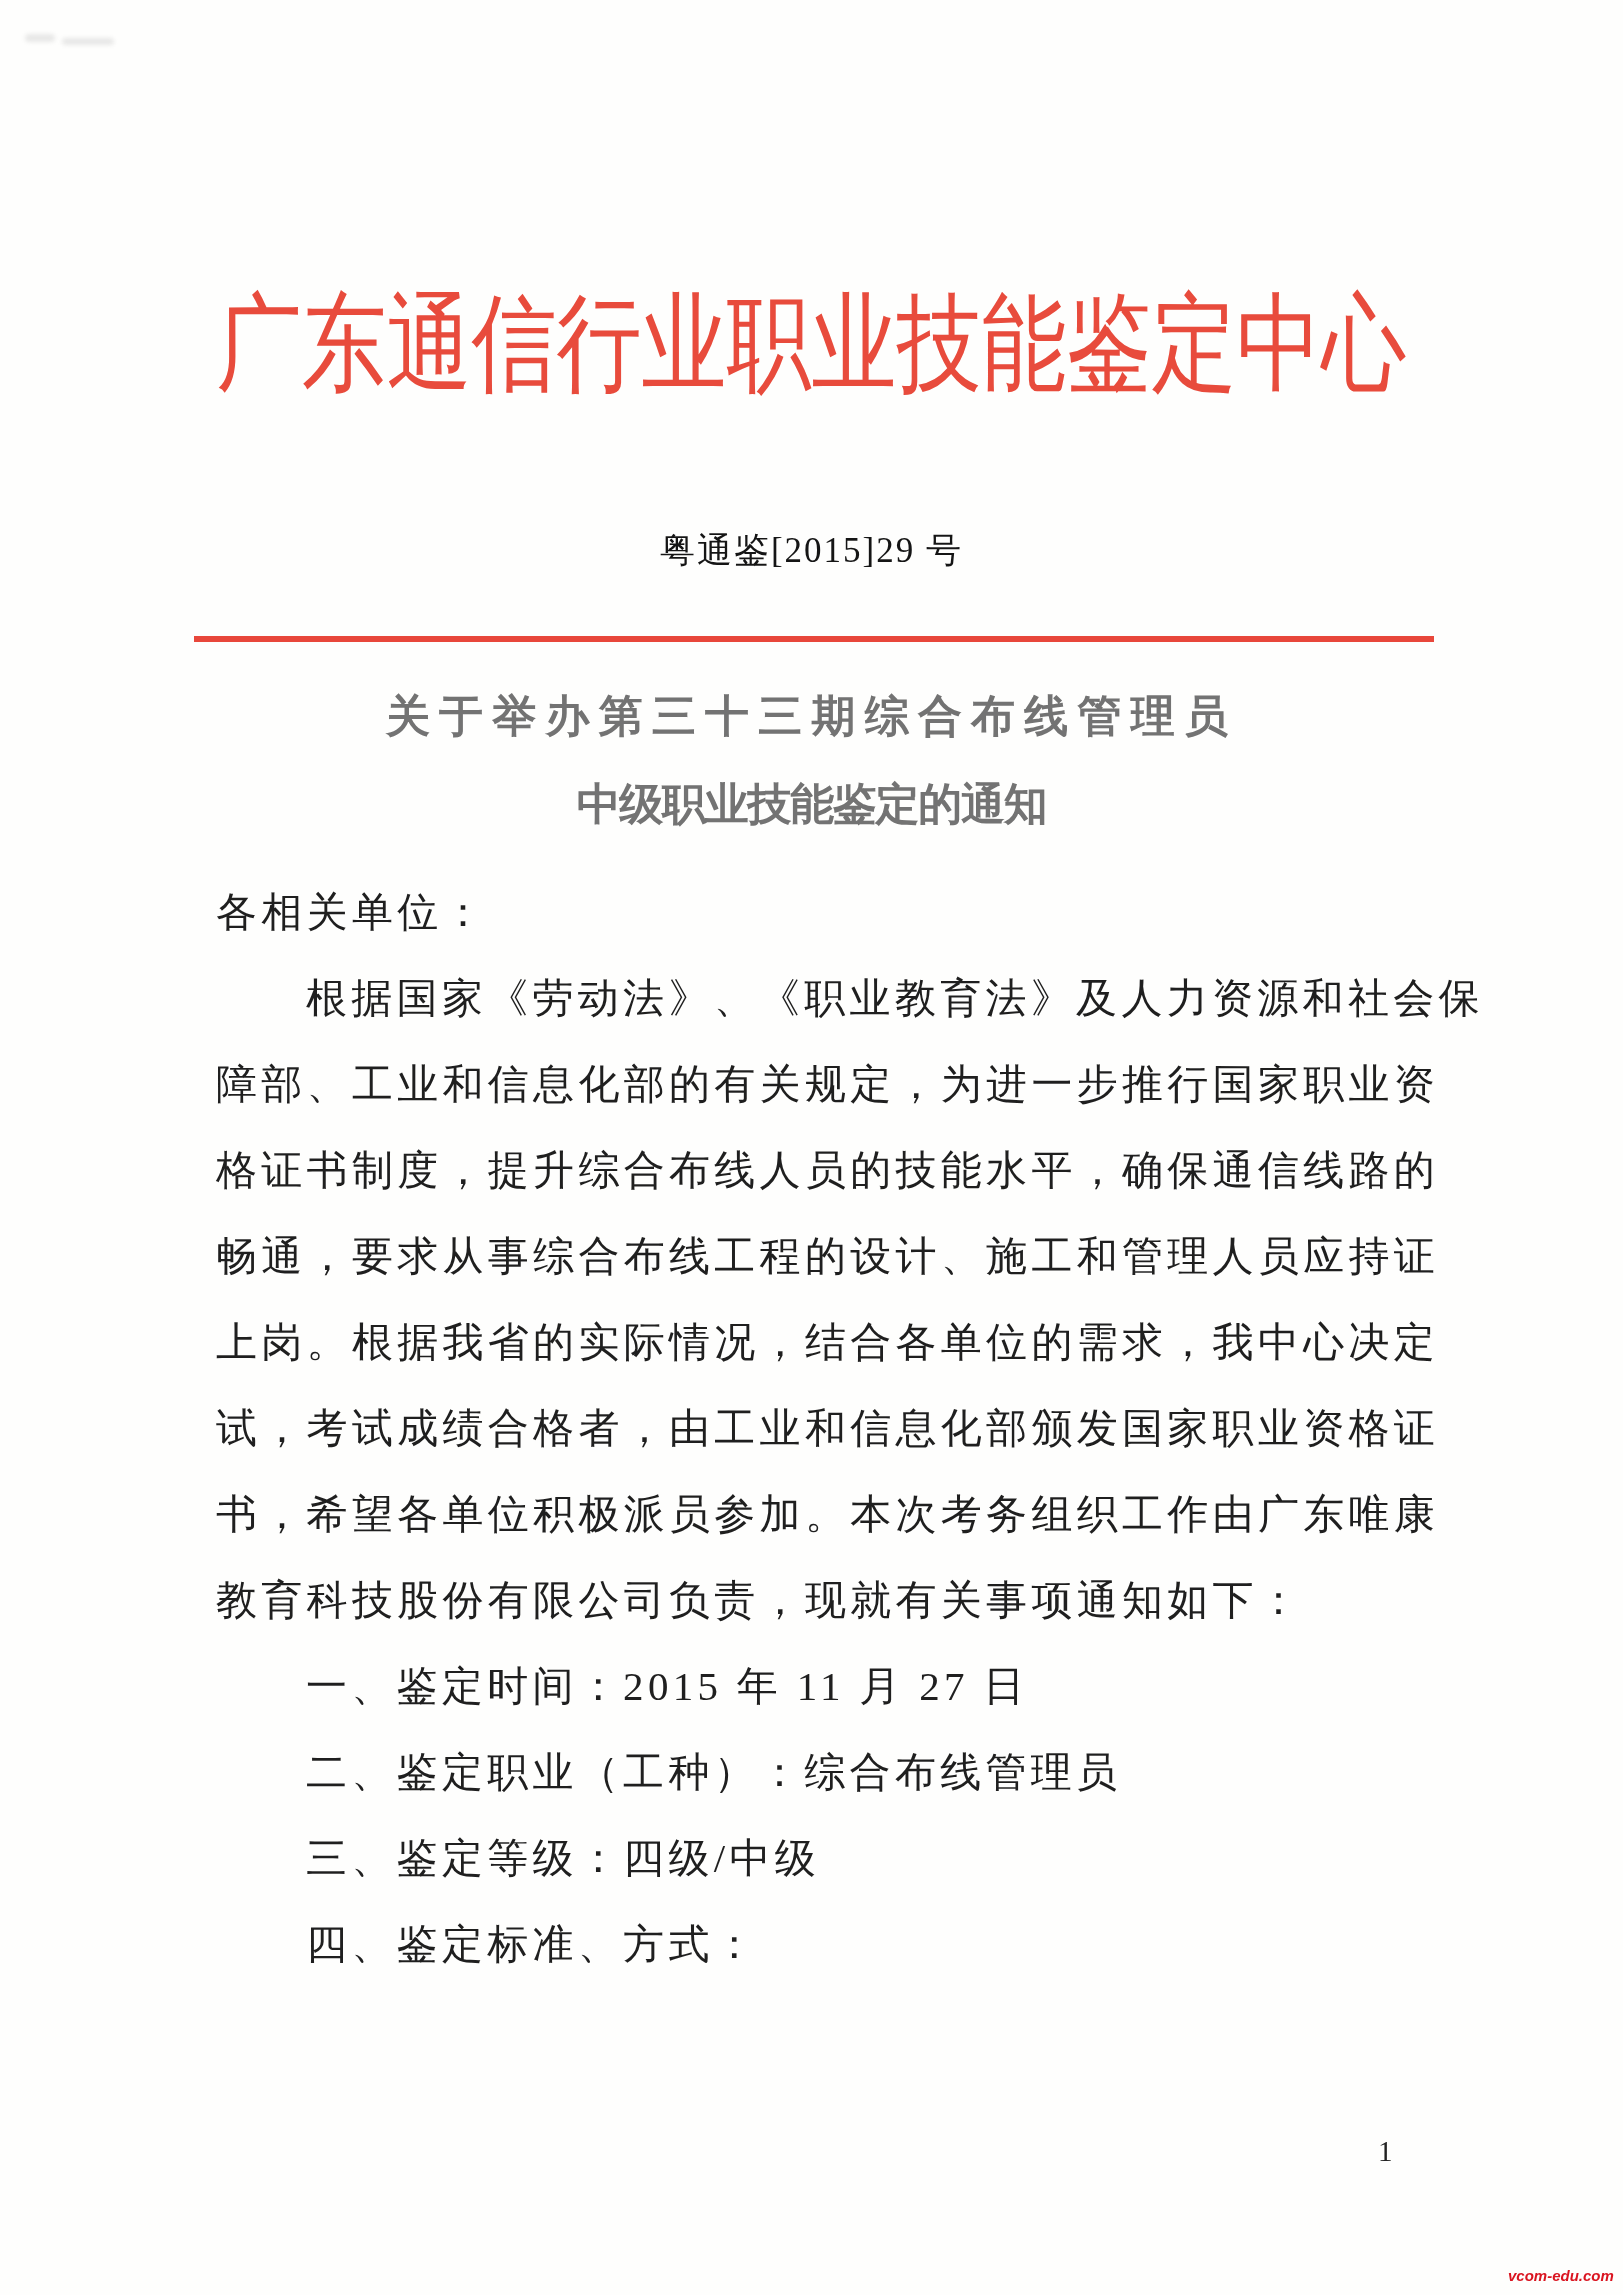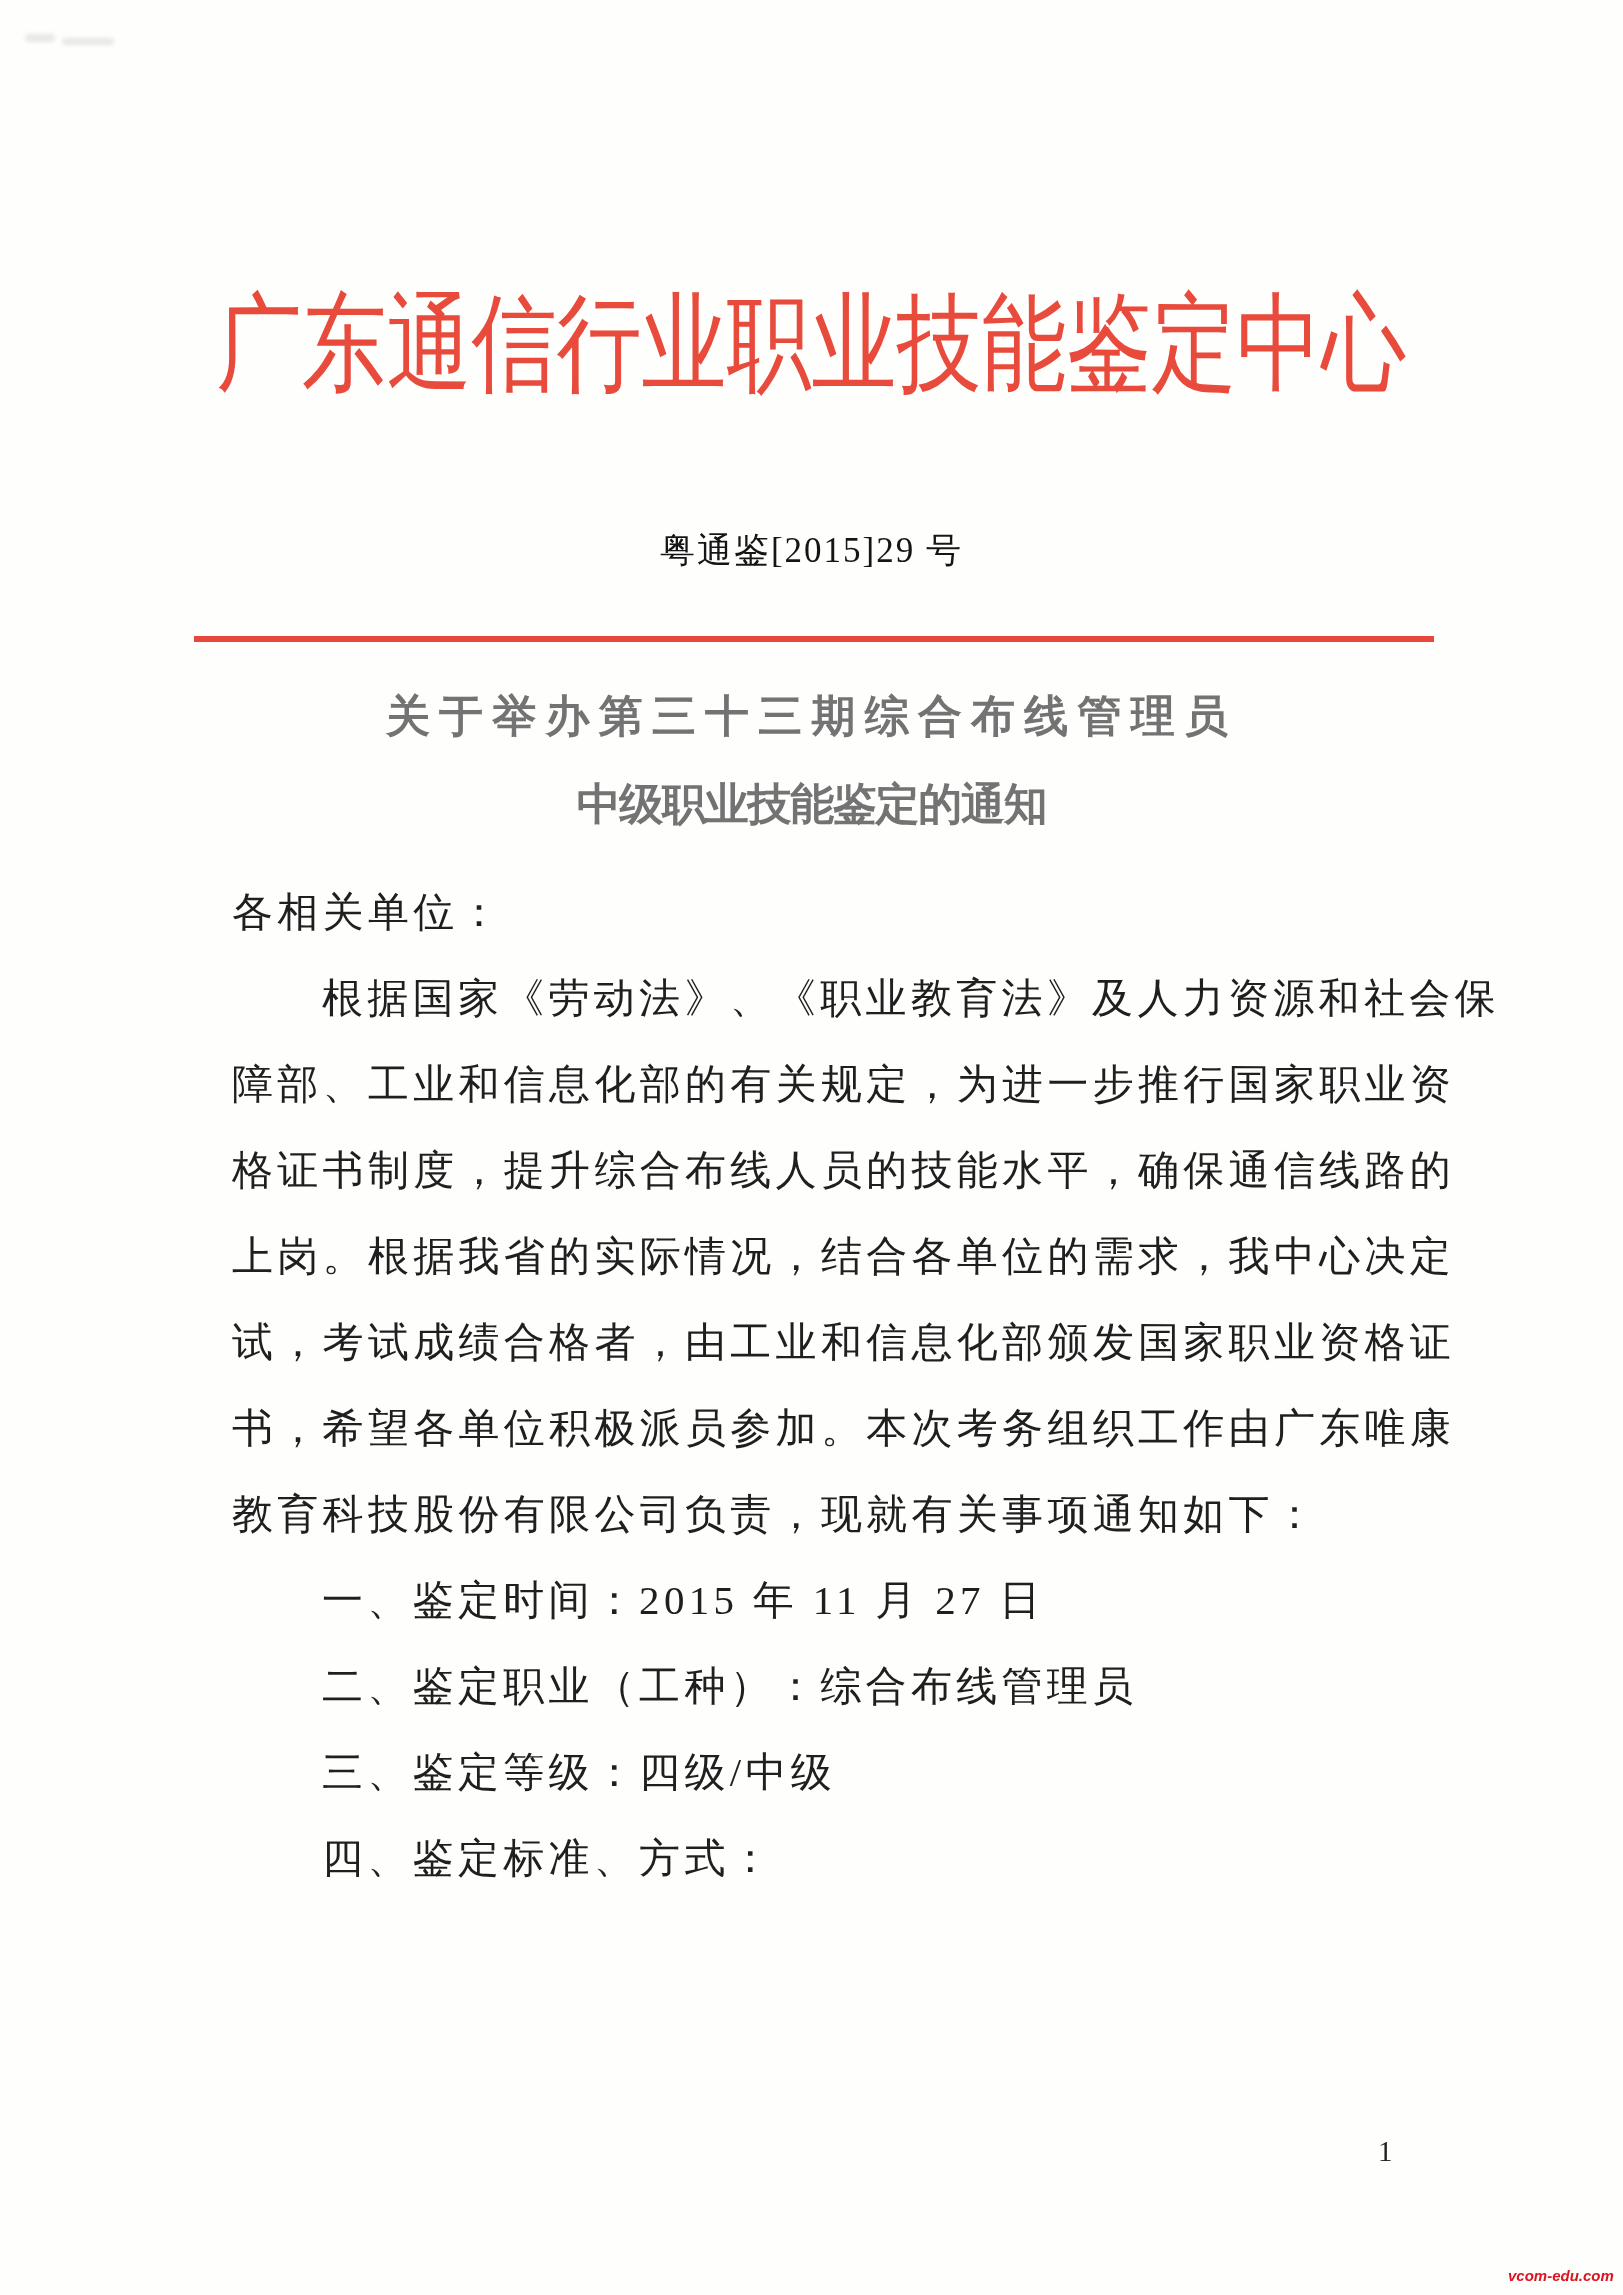--- a/index.html
+++ b/index.html
@@ -46,21 +46,21 @@
 
   .title {
     position:absolute; left:0; top:675px; width:100%;
     text-align:center; font-weight:700; color:#737373;
     font-size:44px; line-height:88px;font-family:Liberation Mono, monospace;
   }
   .title .t1 { letter-spacing:9.2px; }
   .title .t2 { letter-spacing:-1.3px; }
 
   .body {
-    position:absolute; left:232px; top:869px; width:1217px;
+    position:absolute; left:216px; top:869px; width:1217px;
     font-size:41px; line-height:86px; letter-spacing:4.3px;
     color:var(--text-black,#1f1f1f);
     white-space:nowrap;
   }
   .body .line { height:86px; }
   .body .indent { text-indent:90px; }
 
   .pagenum {
     position:absolute; left:1378px; top:2135px;
     font-size:29px; line-height:33px; color:#222;
@@ -93,20 +93,21 @@
   <div class="title">
     <div class="t1">关于举办第三十三期综合布线管理员</div>
     <div class="t2">中级职业技能鉴定的通知</div>
   </div>
 
   <div class="body">
     <div class="line">各相关单位：</div>
     <div class="line indent">根据国家《劳动法》、《职业教育法》及人力资源和社会保</div>
     <div class="line">障部、工业和信息化部的有关规定，为进一步推行国家职业资</div>
     <div class="line">格证书制度，提升综合布线人员的技能水平，确保通信线路的</div>
+    <div class="line">畅通，要求从事综合布线工程的设计、施工和管理人员应持证</div>
     <div class="line">上岗。根据我省的实际情况，结合各单位的需求，我中心决定</div>
     <div class="line">试，考试成绩合格者，由工业和信息化部颁发国家职业资格证</div>
     <div class="line">书，希望各单位积极派员参加。本次考务组织工作由广东唯康</div>
     <div class="line">教育科技股份有限公司负责，现就有关事项通知如下：</div>
     <div class="line indent">一、鉴定时间：2015 年 11 月 27 日</div>
     <div class="line indent">二、鉴定职业（工种）：综合布线管理员</div>
     <div class="line indent">三、鉴定等级：四级/中级</div>
     <div class="line indent">四、鉴定标准、方式：</div>
   </div>
 

